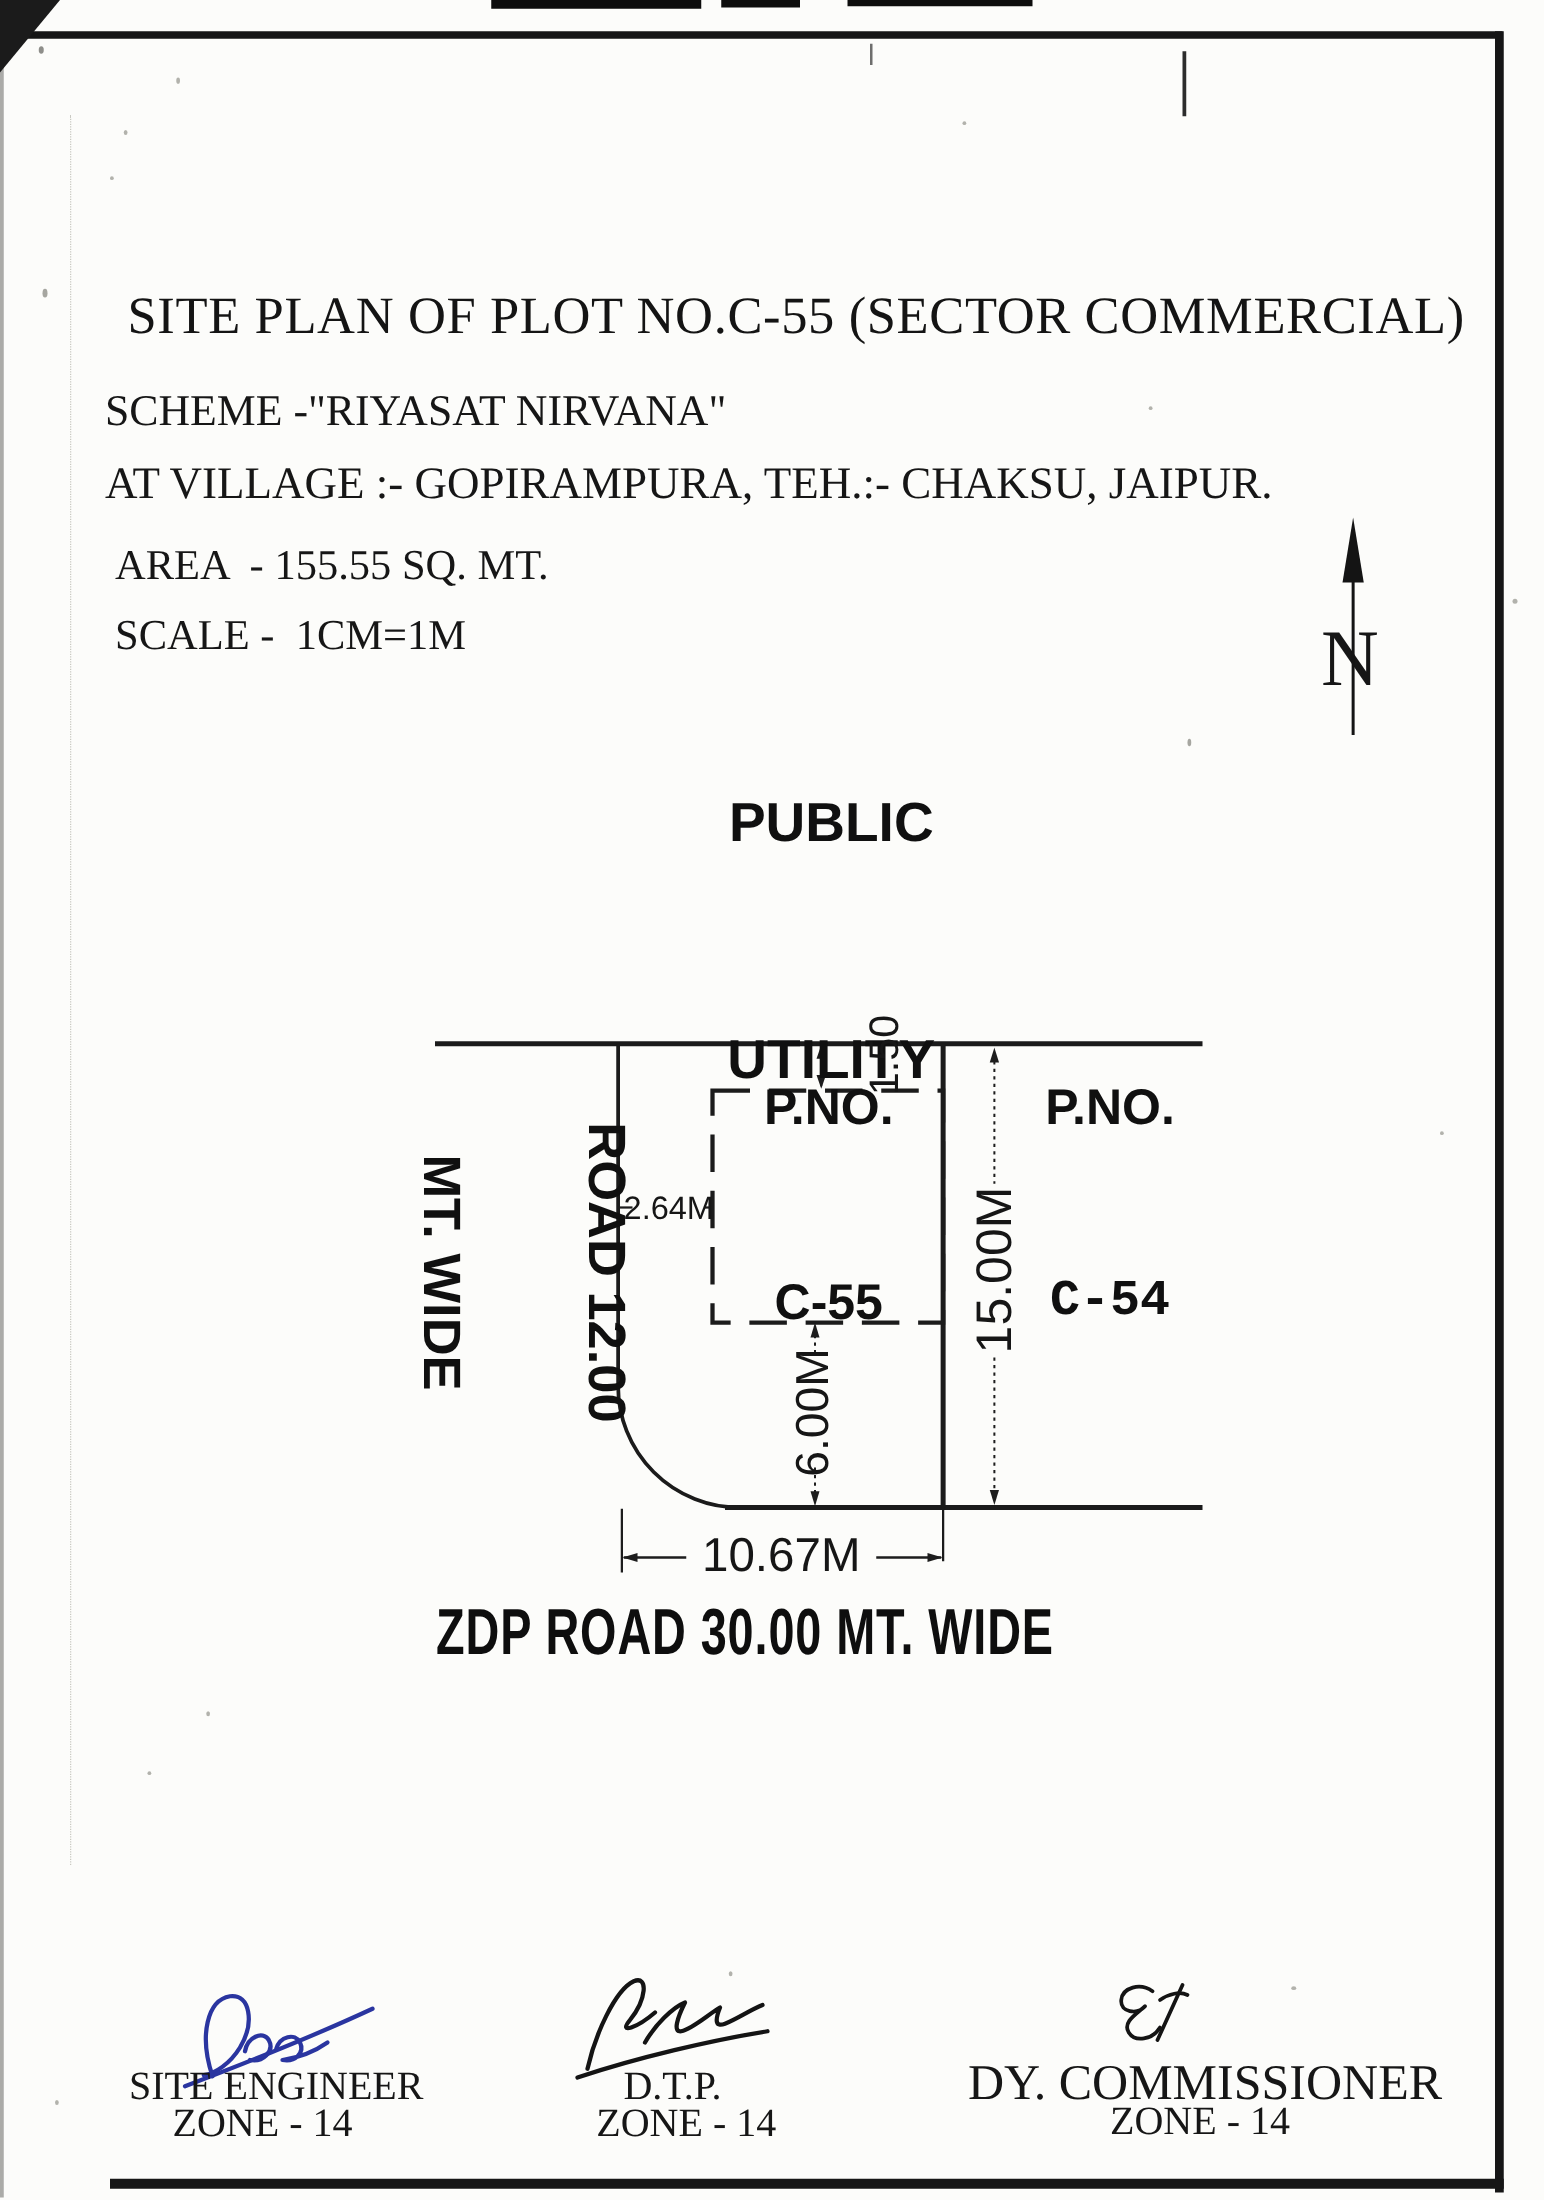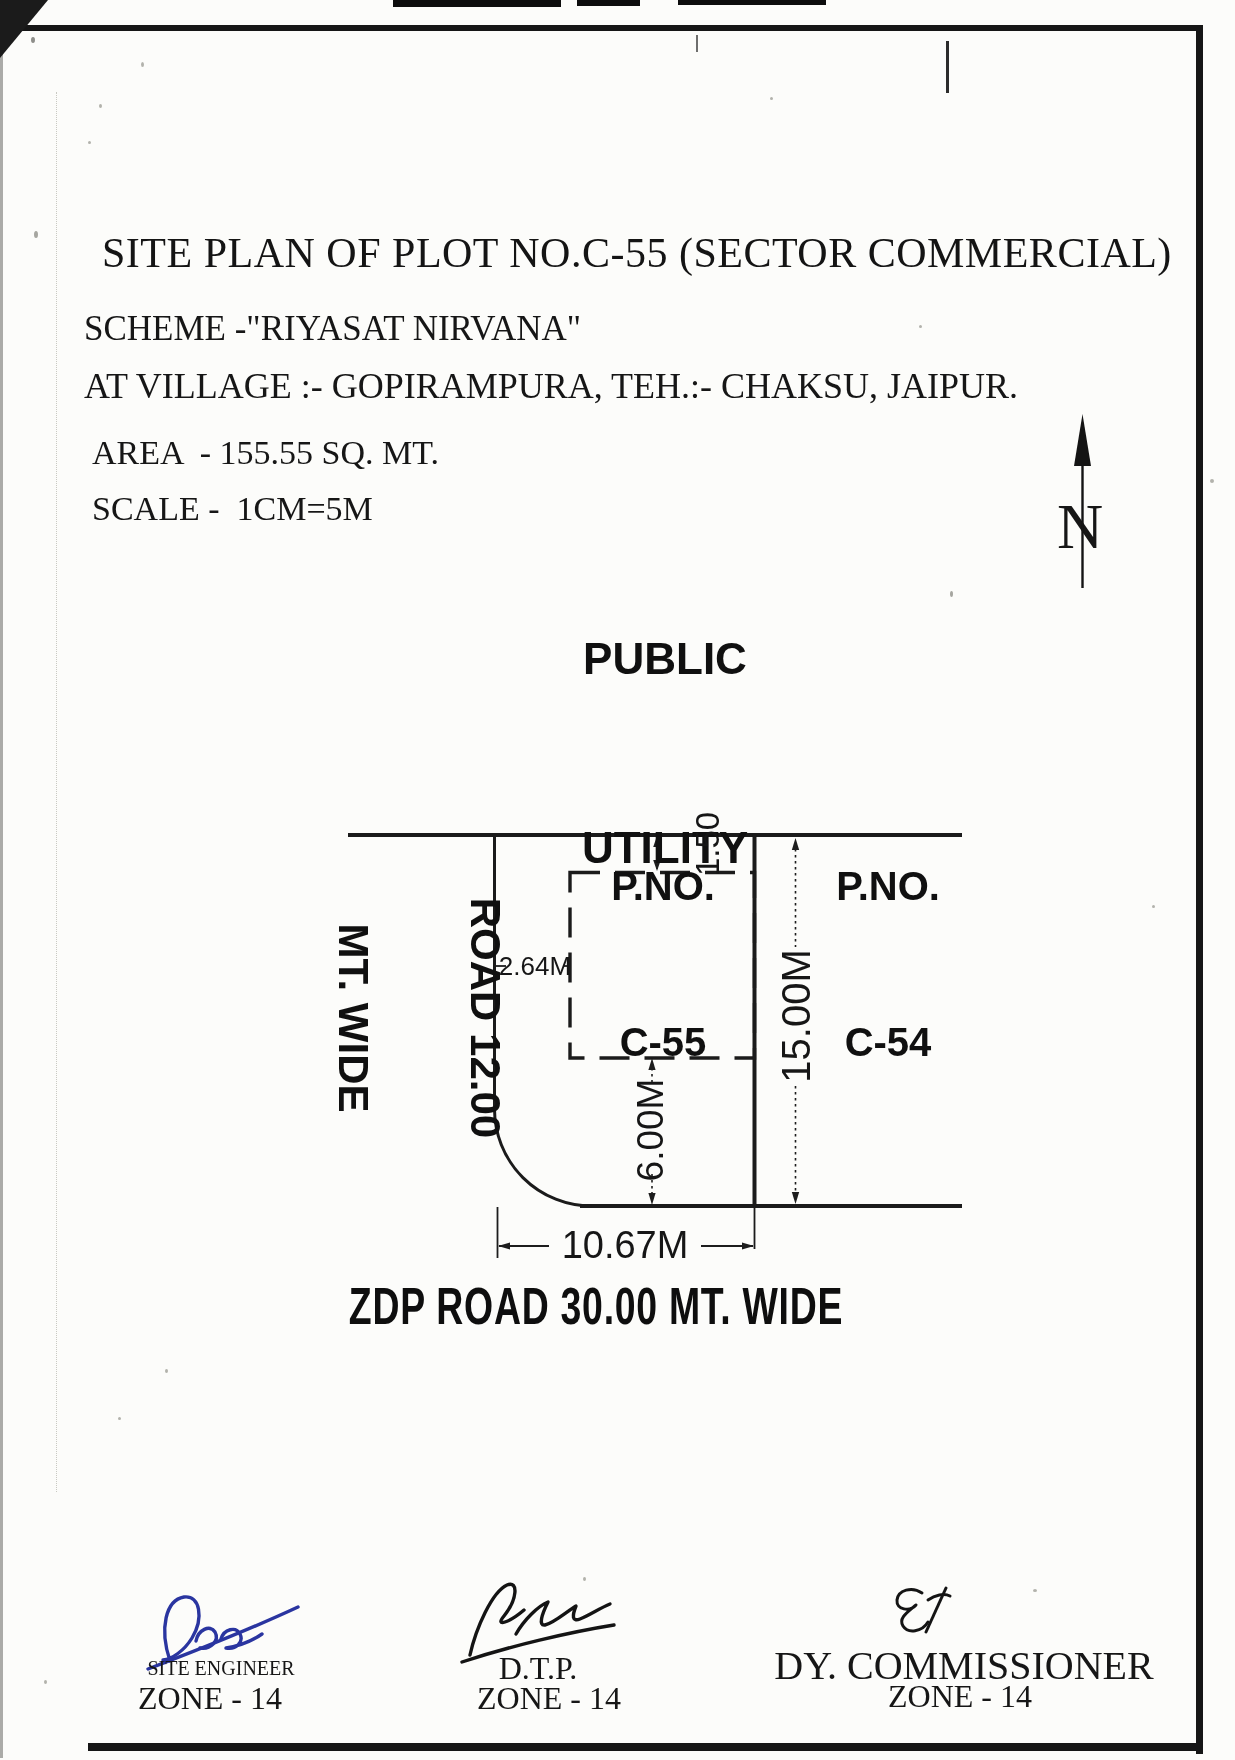--- a/index.html
+++ b/index.html
@@ -44,21 +44,21 @@
   <div class="speck" style="left:1033px;top:1589px;width:4px;height:3px;"></div>
   <div class="speck" style="left:44px;top:1680px;width:3px;height:4px;"></div>
   <div class="speck" style="left:950px;top:591px;width:3px;height:6px;background:#8a8a82;"></div>
   <div class="speck" style="left:1152px;top:905px;width:3px;height:3px;"></div>
   <div class="speck" style="left:118px;top:1417px;width:3px;height:3px;"></div>
 
   <div class="lbl serif" style="left:102px;top:232px;font-size:42px;line-height:1;letter-spacing:.5px;color:#141414;">SITE PLAN OF PLOT NO.C-55 (SECTOR COMMERCIAL)</div>
   <div class="lbl serif" style="left:84px;top:311px;font-size:35px;line-height:1;">SCHEME -"RIYASAT NIRVANA"</div>
   <div class="lbl serif" style="left:84px;top:368px;font-size:36px;line-height:1;">AT VILLAGE :- GOPIRAMPURA, TEH.:- CHAKSU, JAIPUR.</div>
   <div class="lbl serif" style="left:92px;top:436px;font-size:34px;line-height:1;">AREA  - 155.55 SQ. MT.</div>
-  <div class="lbl serif" style="left:92px;top:492px;font-size:34px;line-height:1;">SCALE -  1CM=5M</div>
+  <div class="lbl serif" style="left:92px;top:492px;font-size:34px;line-height:1;">SCALE -  1CM=1M</div>
 
   <div class="anch serif" style="left:1080px;top:527px;font-size:64px;font-weight:500;transform:translate(-50%,-50%);">N</div>
 
   <svg class="overlay" width="1235" height="1760" viewBox="0 0 1235 1760">
 
     <polygon points="0,0 48,0 0,58" fill="#1b1b1b"></polygon>
 
     <g stroke="#141414" fill="#141414">
       <line x1="1082.5" y1="455" x2="1082.5" y2="588" stroke-width="2.4"></line>
       <polygon points="1082.5,414 1074,466 1091,466" stroke="none"></polygon>
@@ -123,37 +123,37 @@
     <span style="display:block;margin-top:24px;">UTILITY</span>
   </div>
 
   <div class="anch sans bold" style="left:663px;top:964px;font-size:40px;line-height:52px;text-align:center;transform:translate(-50%,-50%);color:#101010;">
     <span style="display:block;">P.NO.</span>
     <span style="display:block;">C-55</span>
   </div>
 
   <div class="anch sans bold" style="left:888px;top:964px;font-size:40px;line-height:52px;text-align:center;transform:translate(-50%,-50%);color:#101010;">
     <span style="display:block;">P.NO.</span>
-    <span style="display:block;">C-54</span>
+    <span style="display:block;font-family:Liberation Mono, monospace;">C-54</span>
   </div>
 
   <div class="anch sans bold" style="left:419px;top:1018px;font-size:42px;line-height:44px;text-align:center;transform:rotate(90deg) translate(-50%,-50%);color:#101010;">
     <span style="display:block;">ROAD 12.00</span>
     <span style="display:block;">MT. WIDE</span>
   </div>
 
   <div class="anch sans bold" style="left:596px;top:1306px;font-size:52px;line-height:52px;letter-spacing:1px;transform:scaleX(0.72) translate(-50%,-50%);color:#0e0e0e;">ZDP ROAD 30.00 MT. WIDE</div>
 
   <div class="anch sans" style="left:707px;top:844px;font-size:33px;line-height:1;transform:rotate(-90deg) translate(-50%,-50%);">1.50</div>
   <div class="anch sans" style="left:535px;top:966px;font-size:26px;line-height:1;transform:translate(-50%,-50%);">2.64M</div>
   <div class="anch sans" style="left:650px;top:1130px;font-size:37px;line-height:1;transform:rotate(-90deg) translate(-50%,-50%);">6.00M</div>
   <div class="anch sans" style="left:796px;top:1016px;font-size:40px;line-height:1;transform:rotate(-90deg) translate(-50%,-50%);">15.00M</div>
   <div class="anch sans" style="left:625px;top:1245px;font-size:38px;line-height:1;transform:translate(-50%,-50%);">10.67M</div>
 
-  <div class="anch serif" style="left:221px;top:1668px;font-size:20px;line-height:1;transform:translate(-50%,-50%);">SITE ENGINEER</div>
+  <div class="anch serif" style="left:221px;top:1668px;font-size:32px;line-height:1;transform:translate(-50%,-50%);">SITE ENGINEER</div>
   <div class="anch serif" style="left:210px;top:1698px;font-size:32px;line-height:1;transform:translate(-50%,-50%);">ZONE - 14</div>
 
   <div class="anch serif" style="left:538px;top:1668px;font-size:32px;line-height:1;transform:translate(-50%,-50%);text-align:center;">D.T.P.</div>
   <div class="anch serif" style="left:549px;top:1698px;font-size:32px;line-height:1;transform:translate(-50%,-50%);">ZONE - 14</div>
 
   <div class="anch serif" style="left:964px;top:1666px;font-size:40px;line-height:1;transform:translate(-50%,-50%);">DY. COMMISSIONER</div>
   <div class="anch serif" style="left:960px;top:1696px;font-size:32px;line-height:1;transform:translate(-50%,-50%);">ZONE - 14</div>
 
 </div>
 

